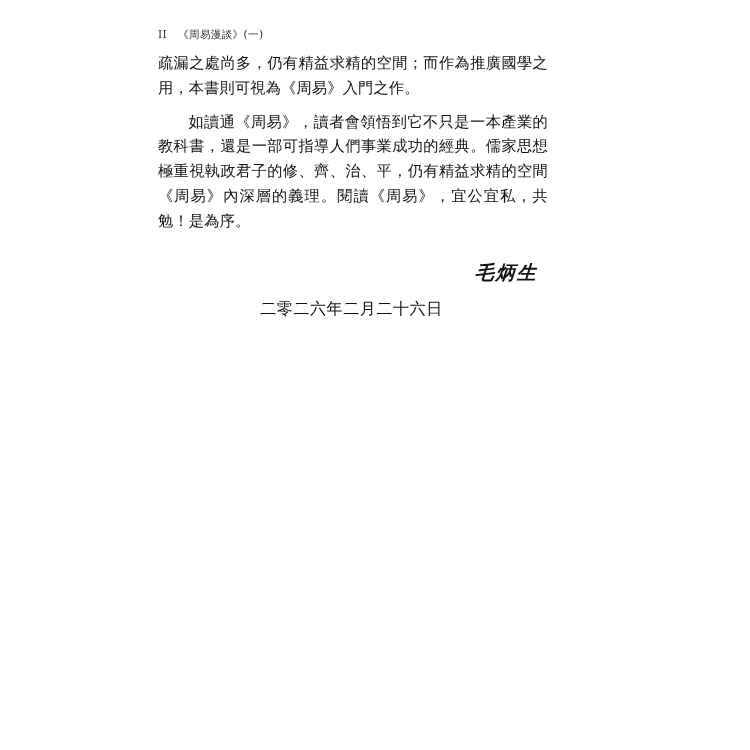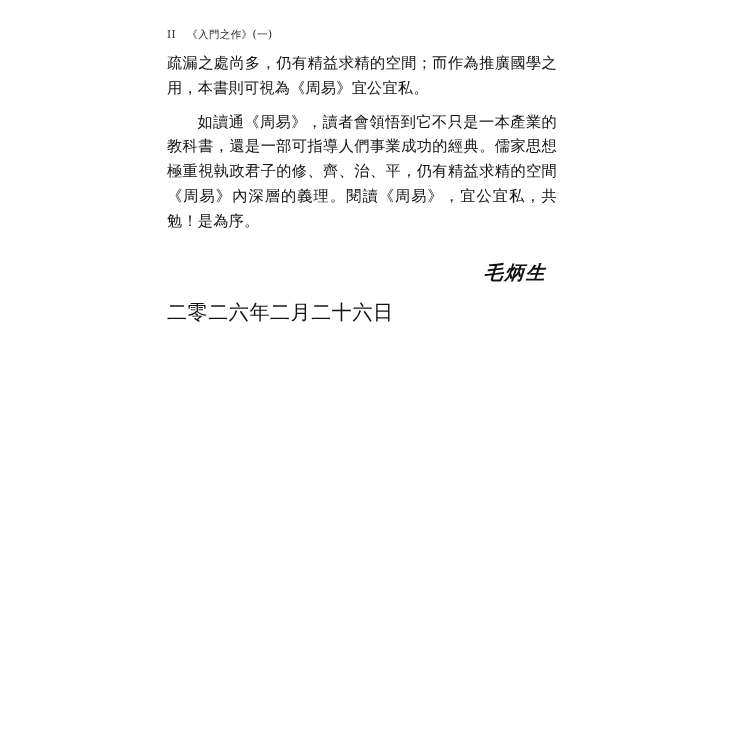--- a/index.html
+++ b/index.html
@@ -12,21 +12,20 @@
     background: #ffffff;
     font-family: "DejaVu Serif", "Liberation Serif", serif;
     color: #1a1a1a;
     overflow: hidden;
   }
   .page {
     position: relative;
     width: 658px;
     height: 750px;
     box-sizing: border-box;
-    margin-left: 9px;
   }
   .content {
     position: absolute;
     left: 158px;
     top: 28px;
     width: 390px;
   }
   .running-head {
     display: flex;
     align-items: baseline;
@@ -67,39 +66,39 @@
     letter-spacing: 2px;
     font-family: "DejaVu Serif", "Liberation Serif", serif;
     font-style: italic;
     font-weight: 600;
     color: #111;
     display: inline-block;
     transform: skewX(-4deg);
   }
   .sig-date {
     margin-top: 13px;
-    font-size: 20px;
+    font-size: 16px;
     letter-spacing: 0.6px;
-    text-align: left;
+    text-align: center;
     padding-right: 3px;
     color: #111;
   }
 </style>
 </head>
 <body>
 
 <div class="page">
   <div class="content">
 
     <div class="running-head">
       <span class="folio">II</span>
-      <span class="rh-title">《入門之作》(一)</span>
+      <span class="rh-title">《周易漫談》(一)</span>
     </div>
 
-    <p class="body-par">疏漏之處尚多，仍有精益求精的空間；而作為推廣國學之用，本書則可視為《周易》宜公宜私。</p>
+    <p class="body-par">疏漏之處尚多，仍有精益求精的空間；而作為推廣國學之用，本書則可視為《周易》入門之作。</p>
 
     <p class="body-par indent">如讀通《周易》，讀者會領悟到它不只是一本產業的教科書，還是一部可指導人們事業成功的經典。儒家思想極重視執政君子的修、齊、治、平，仍有精益求精的空間《周易》內深層的義理。閱讀《周易》，宜公宜私，共勉！是為序。</p>
 
     <div class="sig-block">
       <span class="signature">毛炳生</span>
     </div>
 
     <div class="sig-date">二零二六年二月二十六日</div>
 
   </div>

